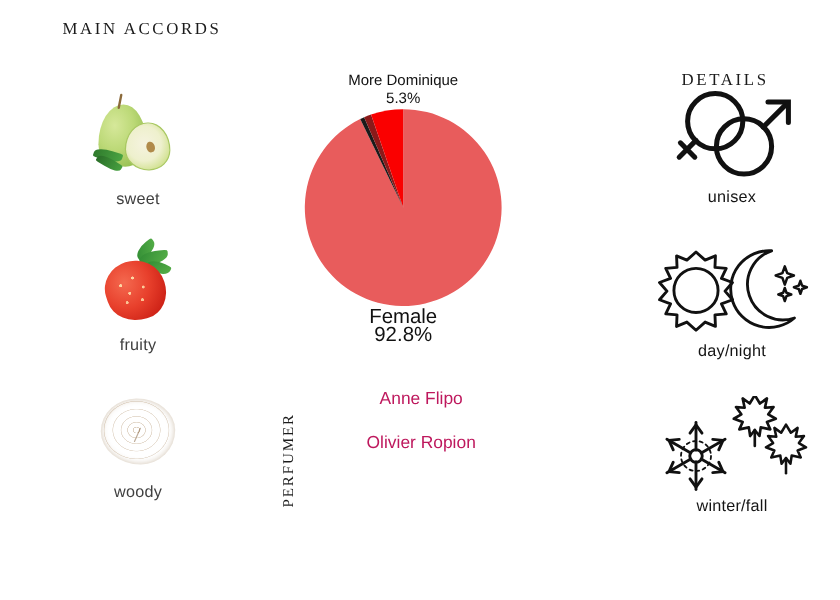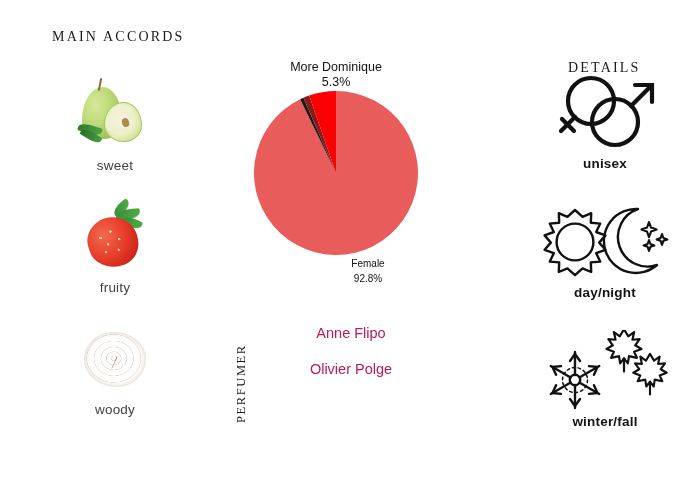--- a/index.html
+++ b/index.html
@@ -20,21 +20,21 @@
   
   .col-header {
     position: absolute;
     font-family: "Liberation Serif", serif;
     font-size: 14px;
     letter-spacing: 2.2px;
     color: #1b1b1b;
     white-space: nowrap;
     font-weight: 400;
   }
-  #hdr-accords { left: 52px;  top: 29px; }
+  #hdr-accords { left: 52px;  top: 17px; }
   #hdr-details { left: 568px; top: 50px; margin-top: 10px; }
 
   
   .accords-col {
     position: absolute;
     left: 40px;
     top: 75px;
     width: 150px;
     display: flex;
     flex-direction: column;
@@ -85,25 +85,24 @@
     width: 166px;
     height: 166px;
     display: block;
   }
   .pie-botlabel {
     position: absolute;
     left: 50%;
     top: 196px;
     transform: translateX(-50%);
     text-align: center;
-    font-size: 10px;
+    font-size: 17px;
     line-height: 15px;
     color: #111;
     white-space: nowrap;
-    margin-left: 32px;
   }
 
   
   .perfumer-block {
     position: absolute;
     left: 232px;
     top: 325px;
     width: 215px;
     height: 125px;
   }
@@ -140,23 +139,22 @@
   }
 
   
   .details-col {
     position: absolute;
     left: 520px;
     top: 72px;
     width: 170px;
     display: flex;
     flex-direction: column;
-    align-items: center;
+    align-items: flex-end;
     gap: 30px;
-    font-weight: bold;
   }
   .detail-item {
     display: flex;
     flex-direction: column;
     align-items: center;
     width: 160px;
   }
   .detail-art { height: 82px; display: flex; align-items: center; justify-content: center; }
   .detail-label {
     margin-top: 2px;
@@ -324,21 +322,21 @@
     <div>Female</div>
     <div>92.8%</div>
   </div>
 
 </div>
 
 <div class="perfumer-block">
   <div class="perfumer-axis">PERFUMER</div>
   <div class="perfumer-names">
     <div class="perfumer-name">Anne Flipo</div>
-    <div class="perfumer-name">Olivier Polge</div>
+    <div class="perfumer-name">Olivier Ropion</div>
   </div>
 </div>
 
 <div class="details-col">
 
   <div class="detail-item">
     <div class="detail-art">
       <svg width="112" height="84" viewBox="0 0 112 84" fill="none" stroke="#111" stroke-width="4.2" stroke-linecap="round">
         <circle cx="42" cy="30" r="23"></circle>
         <line x1="26" y1="46" x2="12" y2="60"></line>

